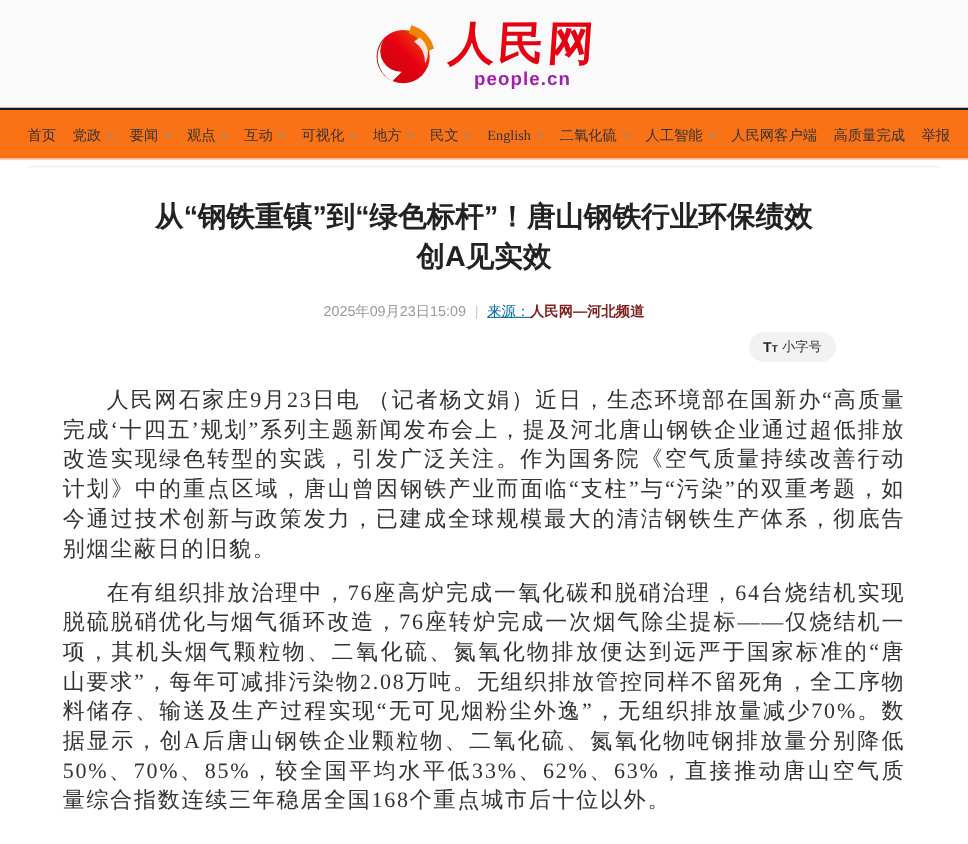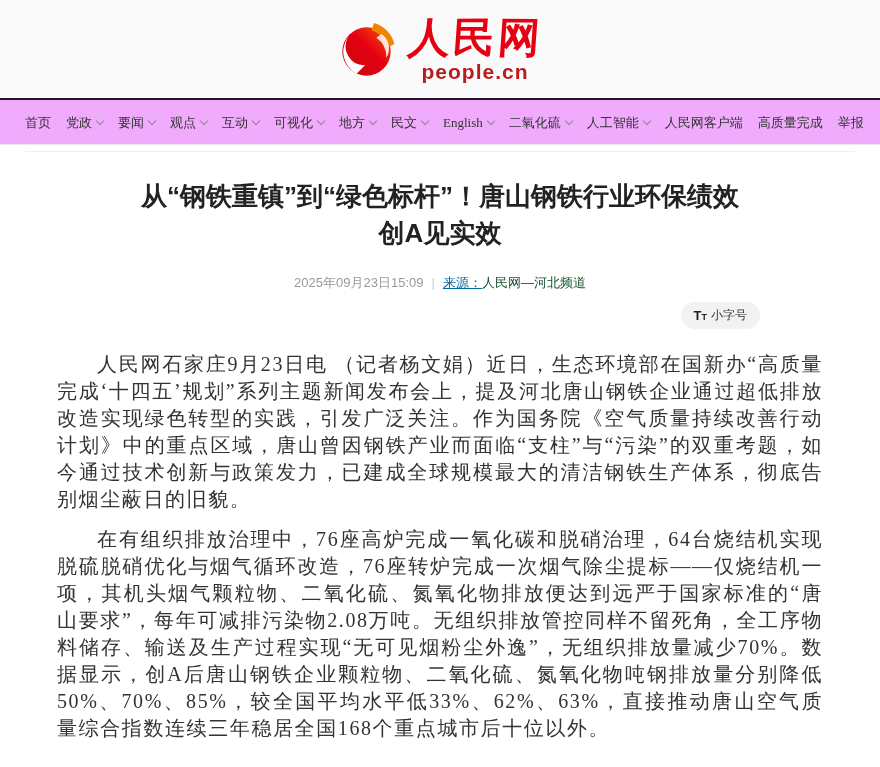--- a/index.html
+++ b/index.html
@@ -12,27 +12,27 @@
     display:flex; align-items:center; justify-content:center;
   }
   .logo { display:flex; align-items:center; gap:8px; cursor:pointer; }
   .logo-text { display:flex; flex-direction:column; align-items:center; }
   .logo-cn {
     color:#e60012; font-size:42px; font-weight:bold; letter-spacing:3px;
     line-height:1; font-family:"DejaVu Serif","Liberation Serif",serif;
     transform:skewX(-4deg);
   }
   .logo-en {
-    color:#b91c1c; font-size:21px; font-weight:bold; letter-spacing:1px;
+    color:#a21caf; font-size:17px; font-weight:bold; letter-spacing:1px;
     line-height:1; margin-top:2px; font-family:"Liberation Sans",sans-serif;
   }
 
   
   .main-nav {
-    height:47px; background:#f0abfc;
+    height:47px; background:#f97316;
     border-top:2px solid #1b1b1b; border-bottom:1px solid #ebebeb;
     display:flex; align-items:center; padding:0 25px;
     font-size:13px; color:#333; white-space:nowrap;
   }
   .nav-item { display:flex; align-items:center; margin-right:15px; cursor:pointer; }
   .nav-item span { line-height:1; }
   .chev {
     width:6px; height:6px; border-right:1.4px solid #8a8a8a; border-bottom:1.4px solid #8a8a8a;
     display:inline-block; transform:rotate(45deg); margin:-3px 0 0 5px;
   }
@@ -51,21 +51,21 @@
     max-width:600px; margin:20px auto 0; text-align:center;
     font-size:26px; line-height:37px; font-weight:bold; color:#222;
     font-family:Liberation Sans, sans-serif;
   }
   .meta {
     margin-top:22px; text-align:center; font-size:13px; color:#999;
     font-family:"Liberation Sans",sans-serif;
   }
   .meta .sep { margin:0 8px; color:#ccc; }
   .meta .src-label { color:#0369a1;text-decoration:underline; }
-  .meta .src { color:#14532d; font-weight:normal; }
+  .meta .src { color:#7f1d1d; font-weight:bold; }
   .toolbar { width:640px; margin:10px auto 0; text-align:right; }
   .size-btn {
     display:inline-flex; align-items:center; gap:4px;
     background:#f2f2f2; border:none; border-radius:14px;
     padding:5px 13px; font-size:12px; color:#2e2e2e; cursor:pointer;
     font-family:"Liberation Sans",sans-serif;
   }
   .tt { display:inline-flex; align-items:baseline; font-weight:bold; color:#222; }
   .t-big { font-size:13px; }
   .t-small { font-size:9px; }

